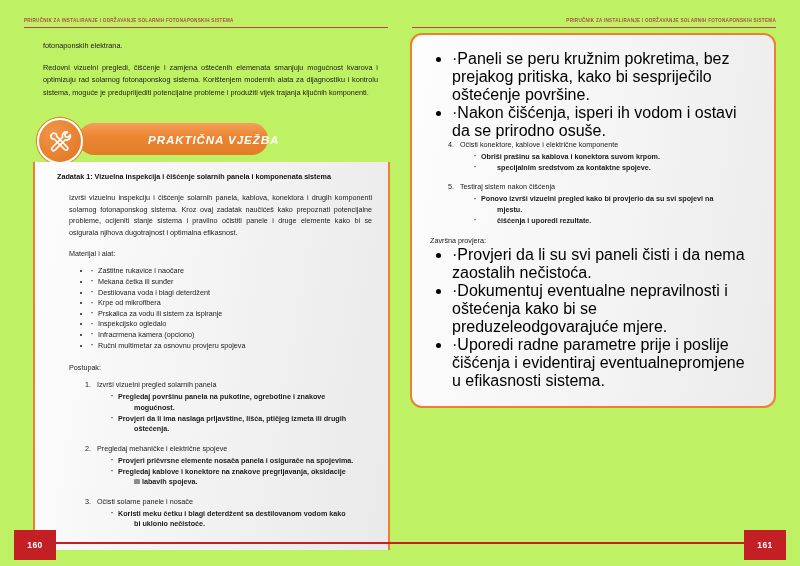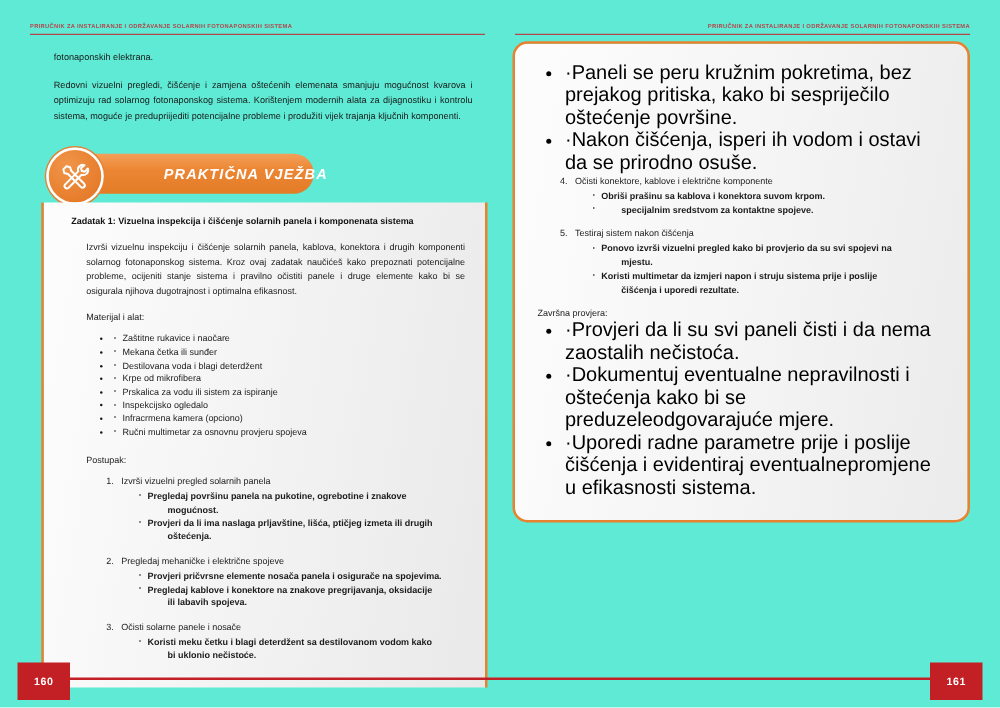--- a/index.html
+++ b/index.html
@@ -3,21 +3,21 @@
 <meta charset="utf-8">
 <style>
   * { box-sizing: border-box; margin: 0; padding: 0; }
   html, body {
     width: 800px; height: 566px;
     background: #ffffff;
     font-family: "Liberation Sans", sans-serif;
     overflow: hidden;
   }
   .spread { position: relative; width: 800px; height: 566px; display: flex; background:#fff; }
-  .page { position: relative; width: 400px; height: 566px; background: #5eead4; overflow: hidden; }
+  .page { position: relative; width: 400px; height: 566px; background: #bef264; overflow: hidden; }
   .page-left  { }
   .page-right { }
 
   
   .rh { position: absolute; top: 18px; left: 0; right: 0; height: 14px; }
   .rh-text {
     font-size: 4.6px; letter-spacing: .28px; color: #b5474c;
     font-weight: 700; text-transform: uppercase;
     position: absolute; top: 0; white-space: nowrap;
   }
@@ -34,21 +34,21 @@
     text-align: justify;
   }
   .body-copy p { margin-bottom: 10px; }
   .body-copy p:last-child { margin-bottom: 0; }
 
   
   .ex-wrap { position: absolute; left: 33px; right: 10px; top: 118px; }
 
   .ex-head { position: relative; height: 44px; }
   .ex-tab {
-    position: absolute; left: 28px; top: 5px; height: 32px; width: 190px;
+    position: absolute; left: 45px; top: 5px; height: 32px; width: 190px;
     border-radius: 16px;
     background: linear-gradient(180deg, #f3a05a 0%, #ec8633 40%, #e27c27 100%);
     display: flex; align-items: center;
   }
   .ex-tab-label {
     margin-left: 70px; color: #ffffff; font-weight: 700; font-style: italic;
     font-size: 11.6px; letter-spacing: .9px; white-space: nowrap;
   }
   .ex-badge {
     position: absolute; left: 4px; top: 0; width: 46px; height: 46px;
@@ -282,21 +282,21 @@
               <span class="step-num">5.</span>
               <span>Testiraj sistem nakon čišćenja</span>
             </div>
             <ul class="sub">
               <li>
                   <span class="bul">·</span>
                   <span class="txt"><span>Ponovo izvrši vizuelni pregled kako bi provjerio da su svi spojevi na</span><span class="cont">mjestu.</span></span>
                 </li>
               <li>
                   <span class="bul">·</span>
-                  <span class="txt"><span>Koristi multimetar da izmjeri napon i struju sistema prije i poslije</span><span class="cont">čišćenja i uporedi rezultate.</span></span>
+                  <span class="txt"><span class="cont">čišćenja i uporedi rezultate.</span></span>
                 </li>
             </ul>
           </li>
         </ol>
 
         <div class="r-block">
           <div class="final-label">Završna provjera:</div>
           <ul class="sub-r">
             <li><span class="bul">·</span><span class="txt"><span>Provjeri da li su svi paneli čisti i da nema zaostalih nečistoća.</span><span class="cont"></span></span></li>
             <li><span class="bul">·</span><span class="txt"><span>Dokumentuj eventualne nepravilnosti i oštećenja kako bi se preduzele</span><span class="cont">odgovarajuće mjere.</span></span></li>

